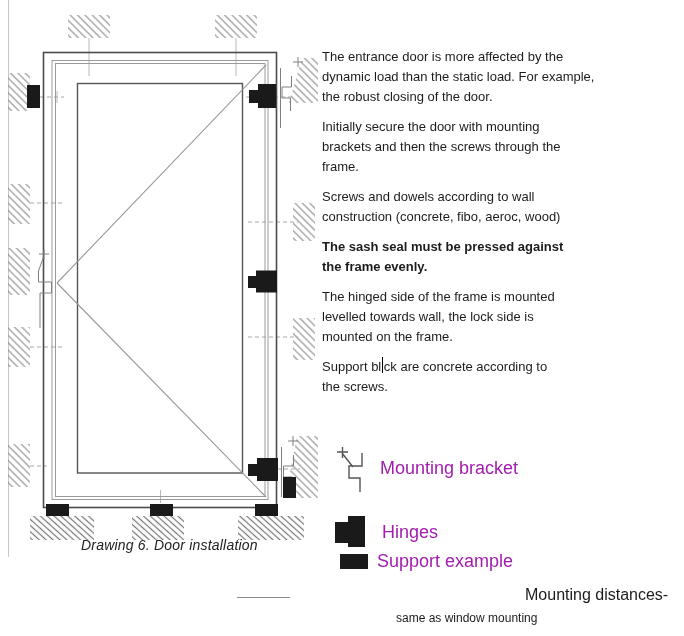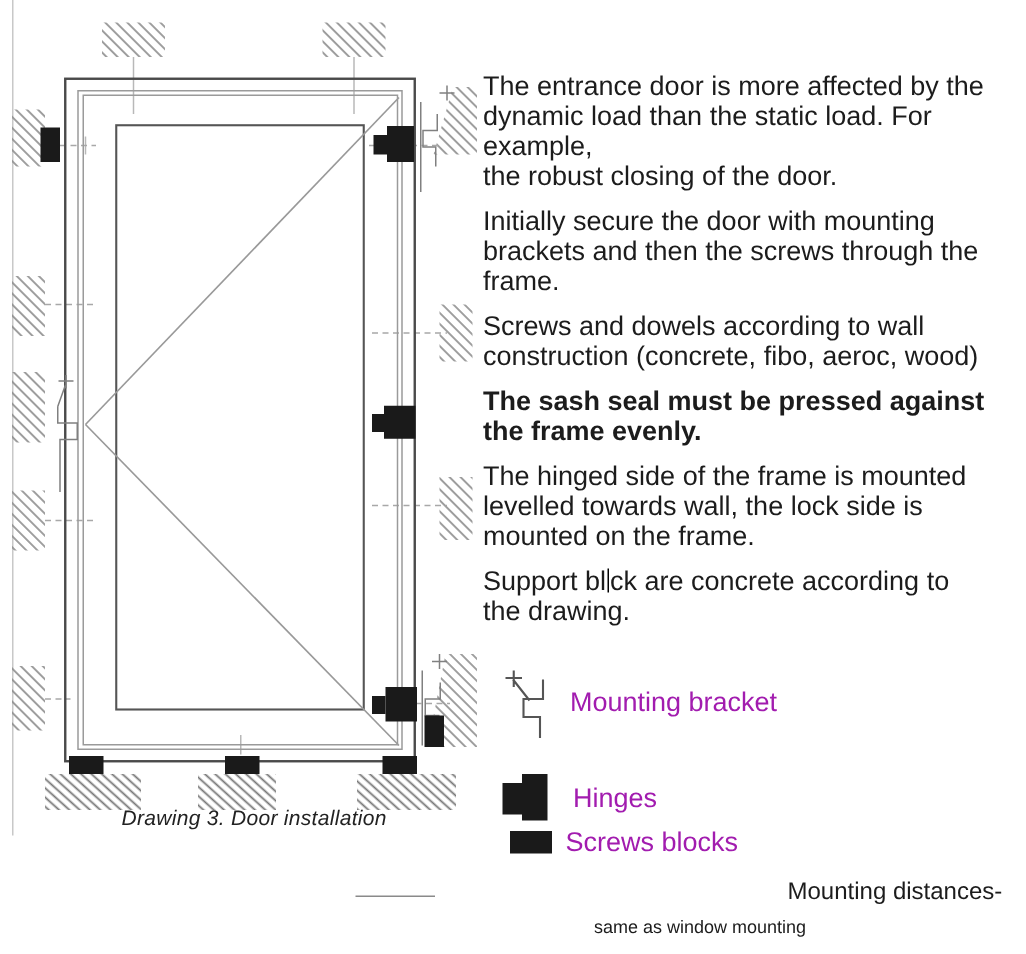--- a/index.html
+++ b/index.html
@@ -5,21 +5,21 @@
   html,body{margin:0;padding:0;background:#e8e8e8;}
   .stage{
     position:relative;width:684px;height:636px;background:#ffffff;
     font-family:"Liberation Sans",sans-serif;color:#1c1c1c;overflow:hidden;
     margin:0 auto;
   }
   svg{display:block;}
   
   .text-col{position:absolute;left:322px;top:47px;width:352px;}
   .para{
-    margin:0 0 10px 0;font-size:18px;line-height:20px;color:#1c1c1c;
+    margin:0 0 10px 0;font-size:13px;line-height:20px;color:#1c1c1c;
     white-space:pre-line;
   }
   .para.bold{font-weight:bold;}
   .caret{
     display:inline-block;width:1.6px;height:16px;background:#000;
     vertical-align:-2px;margin:0 0.5px;
   }
   
   .caption{
     position:absolute;left:81px;top:537px;font-size:14px;font-style:italic;
@@ -120,50 +120,50 @@
         <rect x="248" y="464" width="9" height="12"></rect>
         <rect x="257" y="458" width="21" height="23"></rect>
         <rect x="283" y="477" width="13" height="21"></rect>
         <rect x="46" y="504" width="23" height="12"></rect>
         <rect x="150" y="504" width="23" height="12"></rect>
         <rect x="255" y="504" width="23" height="12"></rect>
       </g>
     </svg>
   </div>
 
-  <div class="caption">Drawing 3. Door installation</div>
+  <div class="caption">Drawing 6. Door installation</div>
 
   <div class="text-col">
     <p class="para">The entrance door is more affected by the
 dynamic load than the static load. For example,
 the robust closing of the door.</p>
     <p class="para">Initially secure the door with mounting
 brackets and then the screws through the
 frame.</p>
     <p class="para">Screws and dowels according to wall
 construction (concrete, fibo, aeroc, wood)</p>
     <p class="para bold">The sash seal must be pressed against
 the frame evenly.</p>
     <p class="para">The hinged side of the frame is mounted
 levelled towards wall, the lock side is
 mounted on the frame.</p>
-    <p class="para"><span>Support bl</span><span class="caret"></span><span>ck are concrete according to</span><br><span>the drawing.</span></p>
+    <p class="para"><span>Support bl</span><span class="caret"></span><span>ck are concrete according to</span><br><span>the screws.</span></p>
   </div>
 
   <svg class="legend-bracket-icon" width="40" height="52" viewBox="0 0 40 52">
     <path d="M7,8 h11 M12.5,3 v11 M12,9 L23,23 M32,9 v13 h-13 v12 h11 v14" stroke="#555555" stroke-width="1.4" fill="none"></path>
   </svg>
   <div class="legend-label lbl-bracket">Mounting bracket</div>
 
   <div class="legend-hinges-icon">
     <div class="hinge-sm"></div>
     <div class="hinge-lg"></div>
   </div>
   <div class="legend-label lbl-hinges">Hinges</div>
 
   <div class="legend-support-icon"></div>
-  <div class="legend-label lbl-support">Screws blocks</div>
+  <div class="legend-label lbl-support">Support example</div>
 
   <div class="footer-line"></div>
   <div class="footer-1">Mounting distances-</div>
   <div class="footer-2">same as window mounting</div>
 
 </div>
 
 </body></html>

